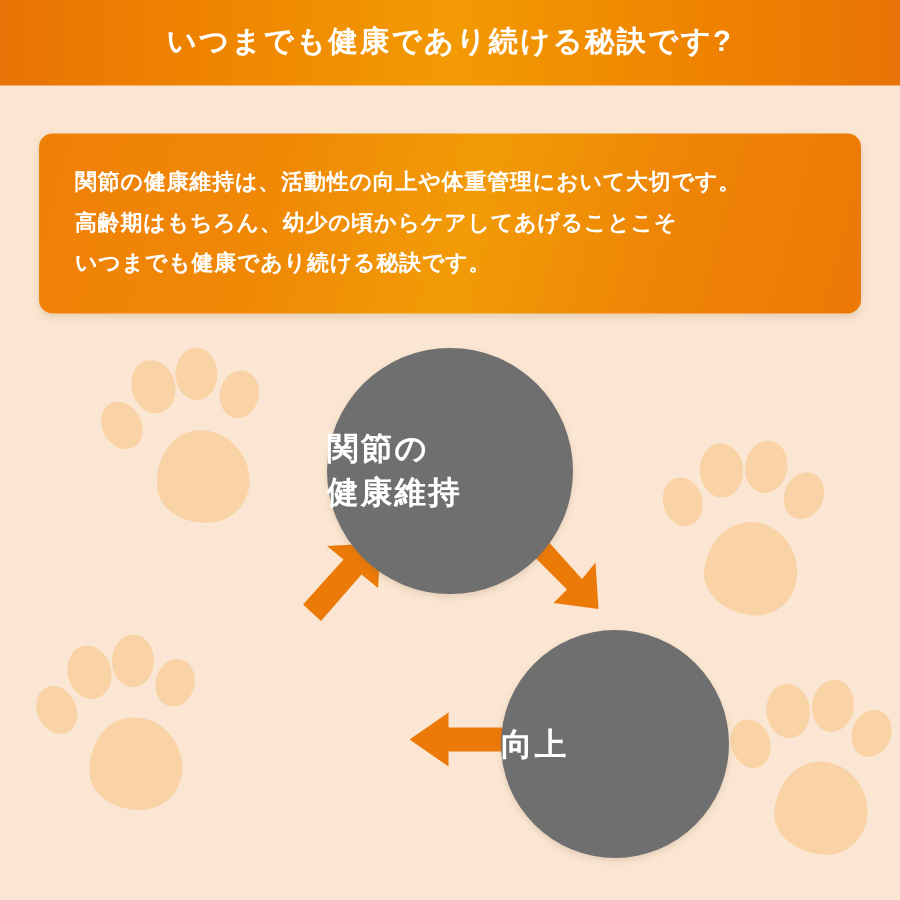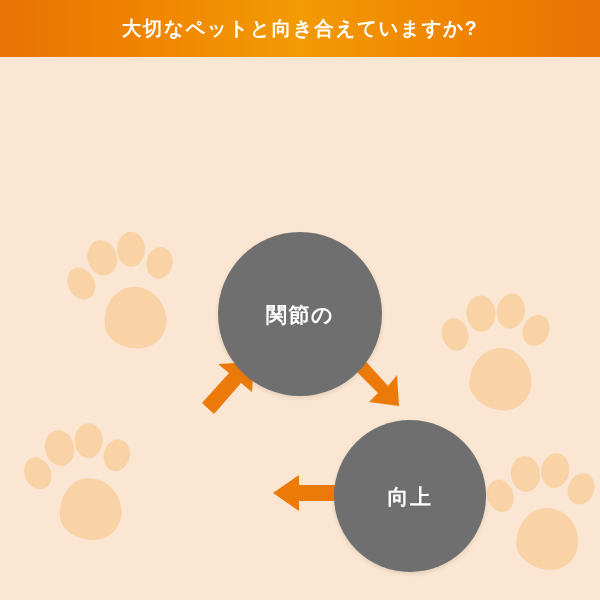--- a/index.html
+++ b/index.html
@@ -108,21 +108,21 @@
     position: absolute;
   }
 
   
   .circle {
     position: absolute;
     border-radius: 50%;
     background: #706f6f;
     display: flex;
     flex-direction: column;
-    align-items: center;
+    align-items: flex-start;
     justify-content: center;
     box-shadow: 0 2px 4px rgba(130, 100, 70, 0.18);
   }
   .circle-line {
     color: #ffffff;
     font-size: 21px;
     font-weight: bold;
     letter-spacing: 1.5px;
     line-height: 29px;
     white-space: nowrap;
@@ -145,23 +145,28 @@
     width: 152px;
     height: 152px;
   }
 </style>
 </head>
 <body>
 
 <div id="poster">
 
   <div class="header-banner">
-    <div class="header-title">大切なペットと向き合えていますか?</div>
-  </div>
-
+    <div class="header-title">いつまでも健康であり続ける秘訣です?</div>
+  </div>
+
+  <div class="message-box">
+    <div class="message-line">関節の健康維持は、活動性の向上や体重管理において大切です。</div>
+    <div class="message-line">高齢期はもちろん、幼少の頃からケアしてあげることこそ</div>
+    <div class="message-line">いつまでも健康であり続ける秘訣です。</div>
+  </div>
 
   <div class="paw" id="paw-top-left">
     <span class="pad t1"></span>
     <span class="pad t2"></span>
     <span class="pad t3"></span>
     <span class="pad t4"></span>
     <span class="pad main"></span>
   </div>
   <div class="paw" id="paw-right">
     <span class="pad t1"></span>
@@ -192,20 +197,21 @@
   <svg class="arrow-svg" style="left:345px; top:358px;" width="62" height="62" viewBox="0 0 62 62">
     <polygon points="4,6 16,-2 43,28 52,17 54,48 24,44 33,35" fill="#ec7a08"></polygon>
   </svg>
 
   <svg class="arrow-svg" style="left:273px; top:473px;" width="64" height="40" viewBox="0 0 64 40">
     <polygon points="0,20 26,2 26,12 62,12 62,28 26,28 26,38" fill="#ec7a08"></polygon>
   </svg>
 
   <div class="circle" id="circle-joint">
     <div class="circle-line">関節の</div>
+    <div class="circle-line">健康維持</div>
   </div>
 
   <div class="circle" id="circle-activity">
     <div class="circle-line">向上</div>
   </div>
 
 
 </div>
 
 </body></html>

